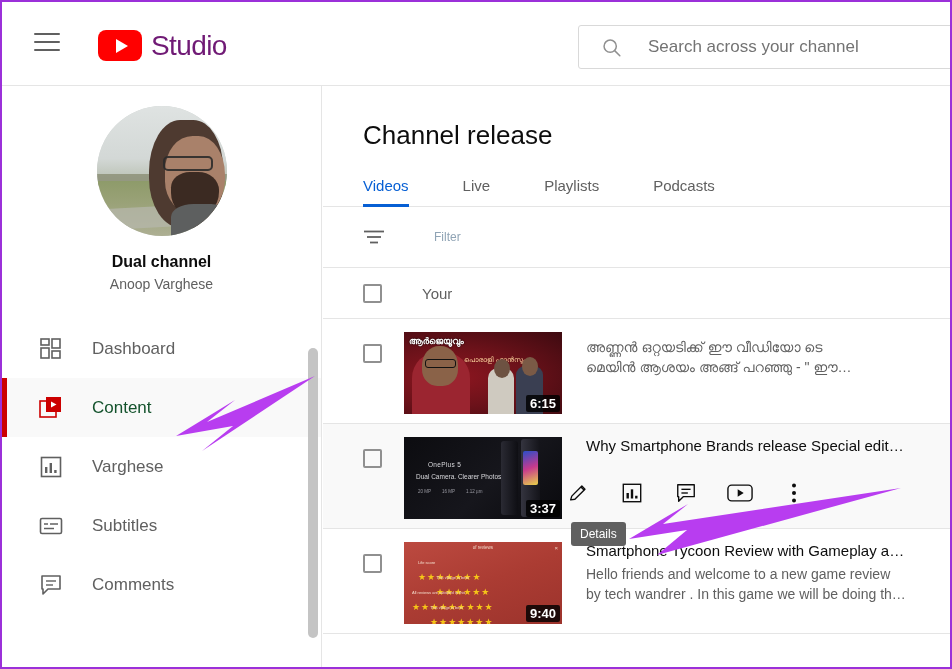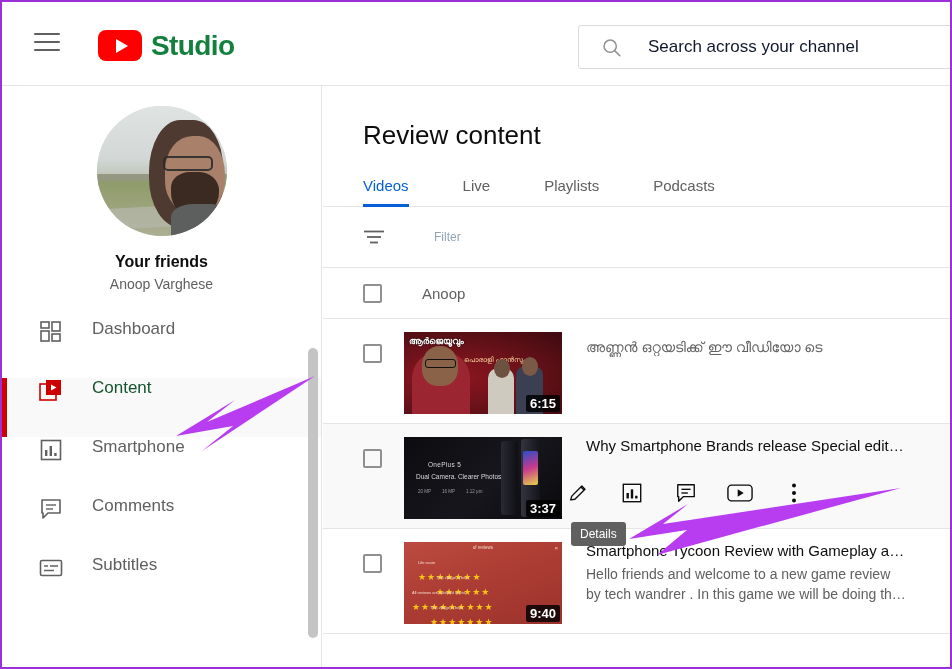--- a/index.html
+++ b/index.html
@@ -63,22 +63,22 @@
   }
   .yt-logo .tri {
     width: 0; height: 0;
     border-left: 12px solid #ffffff;
     border-top: 7px solid transparent;
     border-bottom: 7px solid transparent;
     margin-left: 3px;
   }
   .brand-word {
     font-size: 28px;
-    font-weight: bold;
-    color: #15803d;
+    font-weight: normal;
+    color: #701a75;
     letter-spacing: -0.6px;
     line-height: 1;
   }
   .search-box {
     position: absolute;
     left: 576px; top: 23px;
     width: 420px;
     height: 44px;
     border: 1px solid #d9d9d9;
     border-radius: 3px;
@@ -89,21 +89,21 @@
     cursor: text;
   }
   .search-icon {
     margin-left: 22px;
     width: 21px; height: 21px;
     flex: none;
   }
   .search-placeholder {
     margin-left: 26px;
     font-size: 17px;
-    color: #0f172a;
+    color: #737373;
   }
 
   
   .sidebar {
     position: absolute;
     left: 0; top: 84px;
     width: 320px;
     height: 585px;
     background: #ffffff;
     border-right: 1px solid #e5e5e5;
@@ -209,21 +209,21 @@
     color: #606060;
   }
 
   .nav {
     margin-top: 27px;
   }
   .nav-item {
     position: relative;
     height: 59px;
     display: flex;
-    align-items: flex-start;
+    align-items: center;
     padding-left: 90px;
     box-sizing: border-box;
     cursor: pointer;
   }
   .nav-item .nav-icon {
     position: absolute;
     left: 36px;
     width: 26px;
     height: 26px;
     display: flex;
@@ -604,21 +604,21 @@
         <div class="sky"></div>
         <div class="treeline"></div>
         <div class="ground"></div>
         <div class="road"></div>
         <div class="head"></div>
         <div class="face"></div>
         <div class="beard"></div>
         <div class="glasses"></div>
         <div class="body"></div>
       </div>
-      <div class="your-channel">Your friends</div>
+      <div class="your-channel">Dual channel</div>
       <div class="channel-name">Anoop Varghese</div>
     </div>
 
     <div class="nav">
 
       <div class="nav-item">
         <span class="nav-icon">
           <svg width="22" height="22" viewBox="0 0 22 22">
             <rect x="1" y="1" width="8" height="6" fill="none" stroke="#606060" stroke-width="1.6"></rect>
             <rect x="12" y="1" width="8" height="9" fill="none" stroke="#606060" stroke-width="1.6"></rect>
@@ -642,93 +642,94 @@
 
       <div class="nav-item">
         <span class="nav-icon">
           <svg width="22" height="22" viewBox="0 0 22 22">
             <rect x="1.5" y="1.5" width="19" height="19" fill="none" stroke="#606060" stroke-width="1.6"></rect>
             <rect x="5" y="11" width="2.4" height="6" fill="#606060"></rect>
             <rect x="9.6" y="7" width="2.4" height="10" fill="#606060"></rect>
             <rect x="14.2" y="14" width="2.4" height="3" fill="#606060"></rect>
           </svg>
         </span>
-        <span class="nav-label">Smartphone</span>
-      </div>
-
-      <div class="nav-item">
-        <span class="nav-icon">
-          <svg width="22" height="22" viewBox="0 0 22 22">
-            <path d="M2 2 H20 V15 H8 L3 20 V15 H2 Z" fill="none" stroke="#606060" stroke-width="1.6" stroke-linejoin="round"></path>
-            <line x1="6" y1="7" x2="16" y2="7" stroke="#606060" stroke-width="1.4"></line>
-            <line x1="6" y1="11" x2="13" y2="11" stroke="#606060" stroke-width="1.4"></line>
-          </svg>
-        </span>
-        <span class="nav-label">Comments</span>
+        <span class="nav-label">Varghese</span>
       </div>
 
       <div class="nav-item">
         <span class="nav-icon">
           <svg width="24" height="20" viewBox="0 0 24 20">
             <rect x="1.5" y="2.5" width="21" height="15" rx="1.5" fill="none" stroke="#606060" stroke-width="1.6"></rect>
             <line x1="5" y1="8" x2="9" y2="8" stroke="#606060" stroke-width="1.5"></line>
             <line x1="11" y1="8" x2="19" y2="8" stroke="#606060" stroke-width="1.5"></line>
             <line x1="5" y1="12.5" x2="15" y2="12.5" stroke="#606060" stroke-width="1.5"></line>
           </svg>
         </span>
         <span class="nav-label">Subtitles</span>
       </div>
 
+      <div class="nav-item">
+        <span class="nav-icon">
+          <svg width="22" height="22" viewBox="0 0 22 22">
+            <path d="M2 2 H20 V15 H8 L3 20 V15 H2 Z" fill="none" stroke="#606060" stroke-width="1.6" stroke-linejoin="round"></path>
+            <line x1="6" y1="7" x2="16" y2="7" stroke="#606060" stroke-width="1.4"></line>
+            <line x1="6" y1="11" x2="13" y2="11" stroke="#606060" stroke-width="1.4"></line>
+          </svg>
+        </span>
+        <span class="nav-label">Comments</span>
+      </div>
+
     </div>
 
     <div class="side-scroll"></div>
   </div>
 
   <div class="main">
 
-    <div class="page-title">Review content</div>
+    <div class="page-title">Channel release</div>
 
     <div class="tabs">
       <div class="tab active">Videos</div>
       <div class="tab">Live</div>
       <div class="tab">Playlists</div>
       <div class="tab">Podcasts</div>
     </div>
 
     <div class="filter-row">
       <svg class="filter-icon" viewBox="0 0 22 16">
         <line x1="1" y1="2.5" x2="21" y2="2.5" stroke="#606060" stroke-width="1.8"></line>
         <line x1="4" y1="8" x2="18" y2="8" stroke="#606060" stroke-width="1.8"></line>
         <line x1="7" y1="13.5" x2="15" y2="13.5" stroke="#606060" stroke-width="1.8"></line>
       </svg>
       <div class="filter-text">Filter</div>
     </div>
 
     <div class="head-row">
       <div class="cbox"></div>
-      <div class="head-label">Anoop</div>
+      <div class="head-label">Your</div>
     </div>
 
     <div class="vrow">
       <div class="cbox"></div>
       <div class="thumb t1">
         <div class="mtitle">ആർജെയൂവും</div>
         <div class="mtitle2">പൊരാളി ഫാൻസും</div>
         <div class="p1"></div>
         <div class="p1h"></div>
         <div class="p1g"></div>
         <div class="p2"></div>
         <div class="p2h"></div>
         <div class="p3"></div>
         <div class="p3h"></div>
         <div class="dur">6:15</div>
       </div>
       <div class="vmeta">
         <div class="vdesc">
           <div>അണ്ണൻ ഒറ്റയടിക്ക് ഈ വീഡിയോ ടെ</div>
+          <div>മെയിൻ ആശയം അങ്ങ് പറഞ്ഞു - " ഈ…</div>
         </div>
       </div>
     </div>
 
     <div class="vrow hovered">
       <div class="cbox"></div>
       <div class="thumb t2">
         <div class="l1">OnePlus 5</div>
         <div class="l2">Dual Camera. Clearer Photos.</div>
         <div class="specs">

